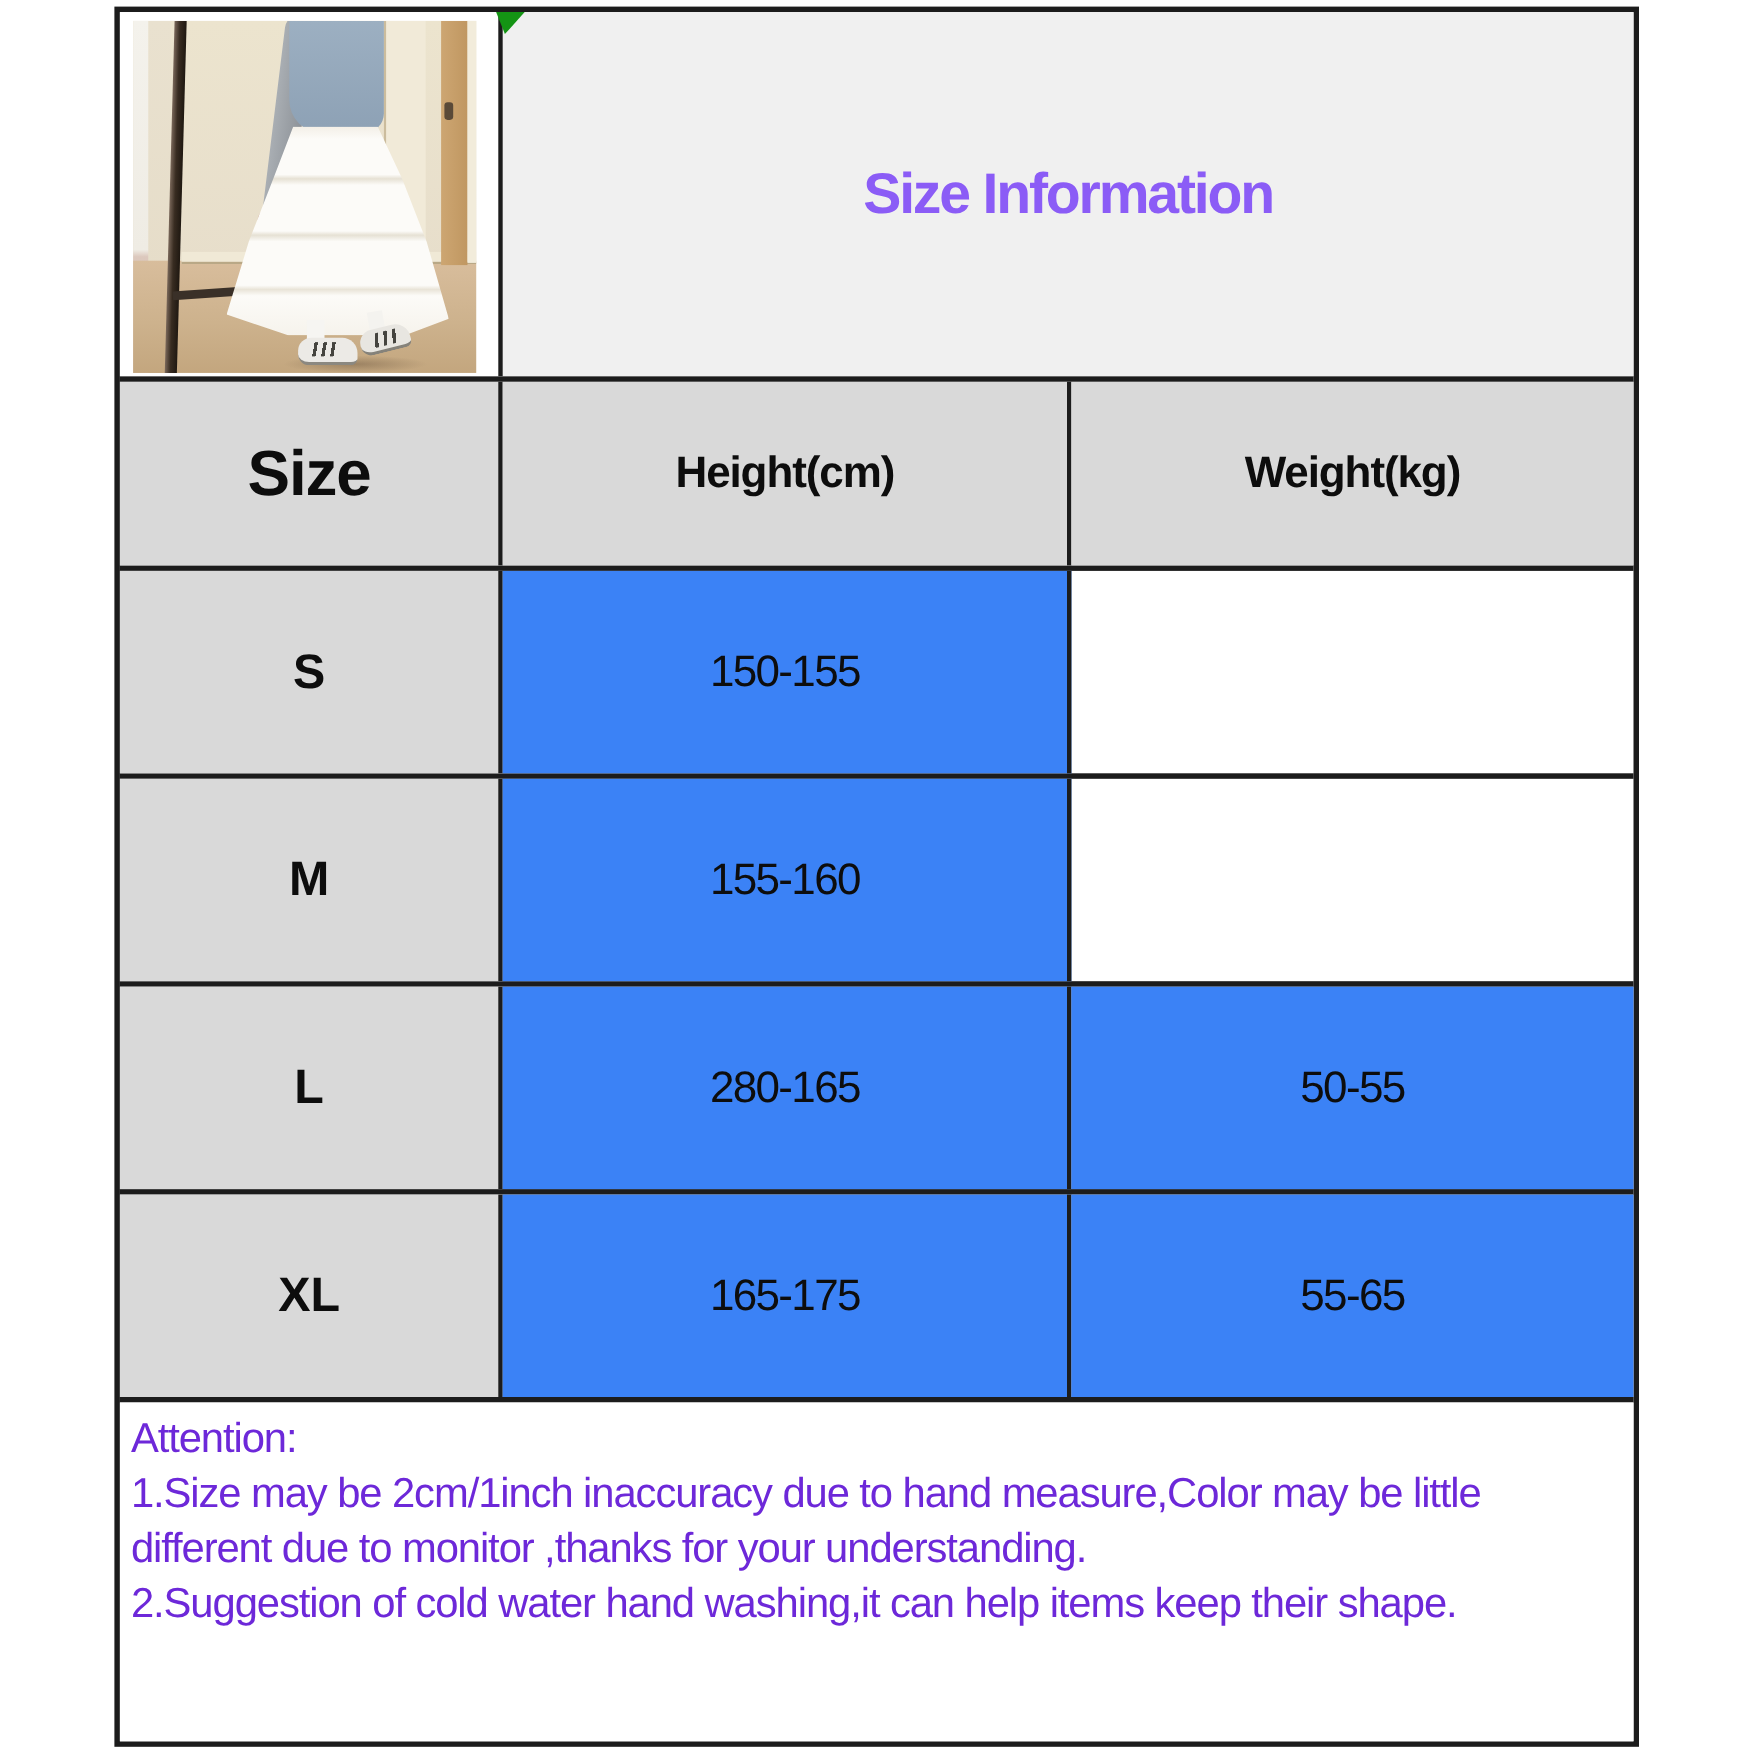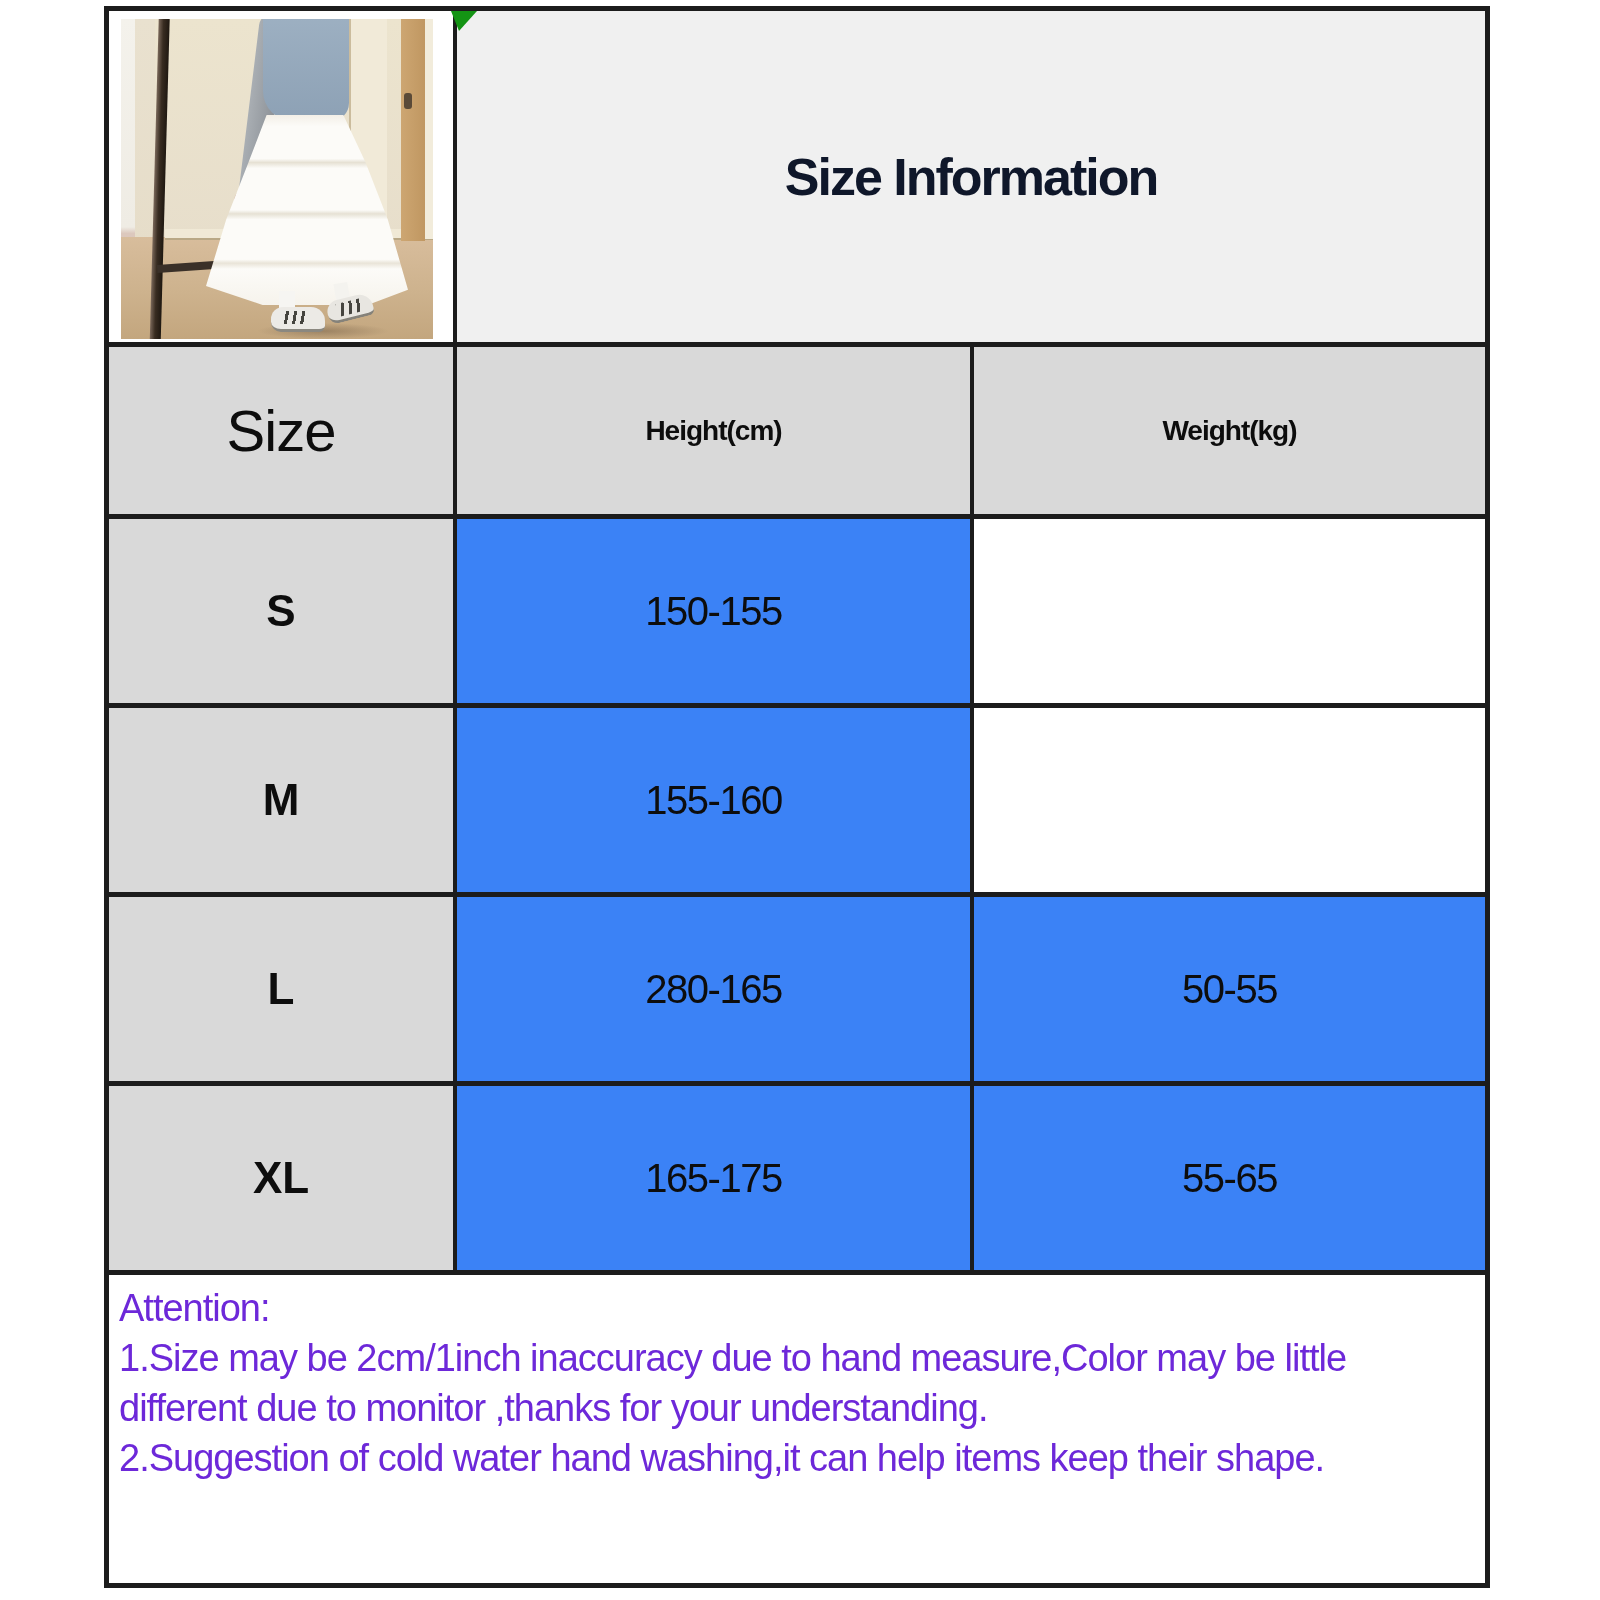--- a/index.html
+++ b/index.html
@@ -16,32 +16,32 @@
   .row{display:flex;box-sizing:border-box;}
   .cell{box-sizing:border-box;display:flex;align-items:center;justify-content:center;}
   .c1{width:348px;border-right:4px solid #1c1c1c;}
   .c2{width:517px;border-right:4px solid #1c1c1c;}
   .c3{flex:1;}
 
   
   .row-top{height:336px;border-bottom:5px solid #1c1c1c;position:relative;}
   .photo-cell{background:#ffffff;position:relative;overflow:hidden;}
   .title-cell{background:#f0f0f0;}
-  .title-text{font-size:52px;font-weight:700;letter-spacing:-2px;color:#0f172a;}
+  .title-text{font-size:52px;font-weight:700;letter-spacing:-2px;color:#8b5cf6;}
   .corner-marker{
     position:absolute;left:342px;top:0;width:0;height:0;
     border-top:20px solid #149414;border-left:8px solid transparent;border-right:18px solid transparent;
     z-index:5;
   }
 
   
   .row-head{height:172px;border-bottom:5px solid #1c1c1c;}
   .row-head .cell{background:#d9d9d9;}
-  .head-size{font-size:58px;font-weight:400;letter-spacing:-1px;}
-  .head-col{font-size:28px;font-weight:700;letter-spacing:-1px;}
+  .head-size{font-size:58px;font-weight:700;letter-spacing:-1px;}
+  .head-col{font-size:40px;font-weight:700;letter-spacing:-1px;}
 
   
   .t-row{height:189px;border-bottom:5px solid #1c1c1c;display:flex;box-sizing:border-box;}
   .t-row .label{background:#d9d9d9;font-size:44px;font-weight:700;}
   .t-row .val{background:#3b82f6;font-size:40px;font-weight:400;letter-spacing:-1.5px;}
 
   
   .attention{flex:1;background:#ffffff;padding:8px 10px 0 10px;overflow:hidden;}
   .att-line{
     font-size:38px;letter-spacing:-1px;line-height:1.32;white-space:nowrap;color:#6d28d9;

